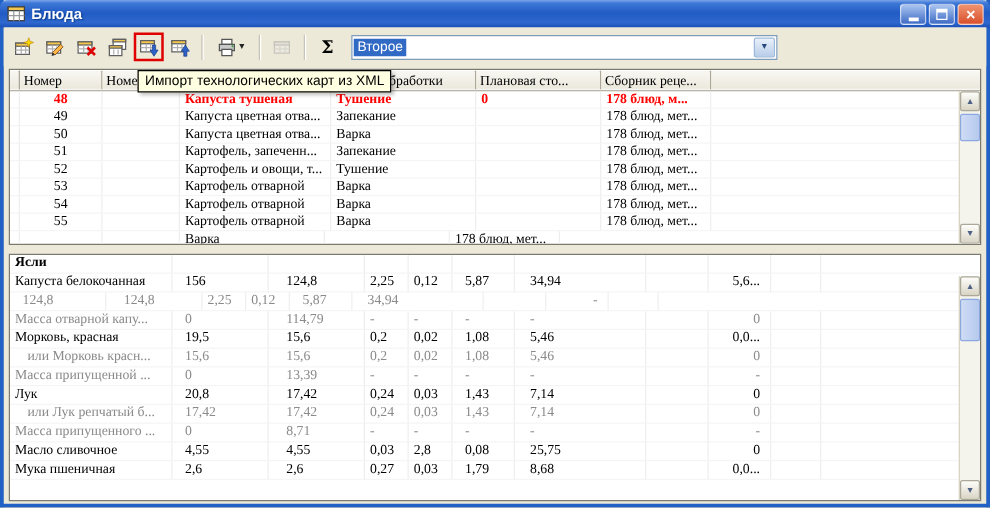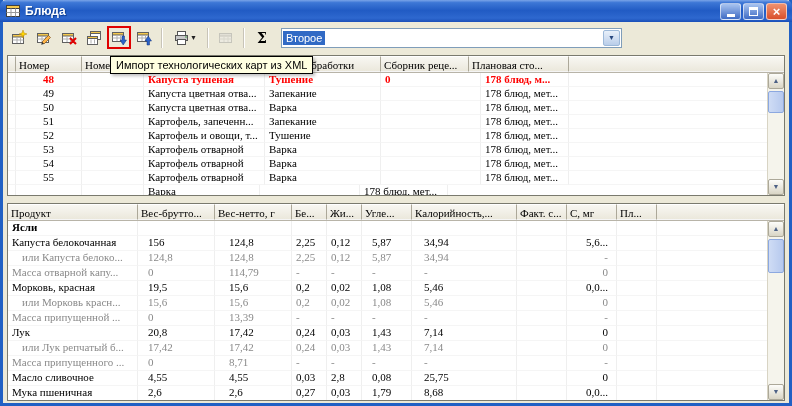--- a/index.html
+++ b/index.html
@@ -224,22 +224,22 @@
     </span>
   </div>
 
   <div class="grid-panel dishes">
     <div class="thead">
         <div class="tcell c0"></div>
         <div class="tcell c1">Номер</div>
         <div class="tcell c2">Номер...</div>
         <div class="tcell c3">Наименование</div>
         <div class="tcell c4">Способ обработки</div>
+        <div class="tcell c5">Плановая сто...</div>
         <div class="tcell c6">Сборник реце...</div>
-        <div class="tcell c5">Плановая сто...</div>
         <div class="tcell filler"></div>
       </div>
     <div class="tbody">
         <div class="trow sel">
           <div class="tcell c0"></div>
           <div class="tcell c1">48</div>
           <div class="tcell c2"></div>
           <div class="tcell c3">Капуста тушеная</div>
           <div class="tcell c4">Тушение</div>
           <div class="tcell c5">0</div>
@@ -331,33 +331,20 @@
       <div class="strack">
           <div class="sthumb"></div>
         </div>
       <div class="sbtn">▼</div>
     </div>
   </div>
 
   <div class="splitter"></div>
 
   <div class="grid-panel products">
-    <div class="thead">
-        <div class="tcell c0">Продукт</div>
-        <div class="tcell c1">Вес-брутто...</div>
-        <div class="tcell c2">Вес-нетто, г</div>
-        <div class="tcell c3">Бе...</div>
-        <div class="tcell c4">Жи...</div>
-        <div class="tcell c5">Угле...</div>
-        <div class="tcell c6">Калорийность,...</div>
-        <div class="tcell c7">Факт. с...</div>
-        <div class="tcell c8">С, мг</div>
-        <div class="tcell c9">Пл...</div>
-        <div class="tcell filler"></div>
-      </div>
     <div class="tbody">
         <div class="trow group">
           <div class="tcell c0">Ясли</div>
           <div class="tcell c1"></div>
           <div class="tcell c2"></div>
           <div class="tcell c3"></div>
           <div class="tcell c4"></div>
           <div class="tcell c5"></div>
           <div class="tcell c6"></div>
           <div class="tcell c7"></div>
@@ -372,21 +359,20 @@
           <div class="tcell c3">2,25</div>
           <div class="tcell c4">0,12</div>
           <div class="tcell c5">5,87</div>
           <div class="tcell c6">34,94</div>
           <div class="tcell c7"></div>
           <div class="tcell c8">5,6...</div>
           <div class="tcell c9"></div>
           <div class="tcell filler"></div>
         </div>
         <div class="trow sub indent">
-          <div class="tcell c0">или Капуста белоко...</div>
           <div class="tcell c1">124,8</div>
           <div class="tcell c2">124,8</div>
           <div class="tcell c3">2,25</div>
           <div class="tcell c4">0,12</div>
           <div class="tcell c5">5,87</div>
           <div class="tcell c6">34,94</div>
           <div class="tcell c7"></div>
           <div class="tcell c8">-</div>
           <div class="tcell c9"></div>
           <div class="tcell filler"></div>

